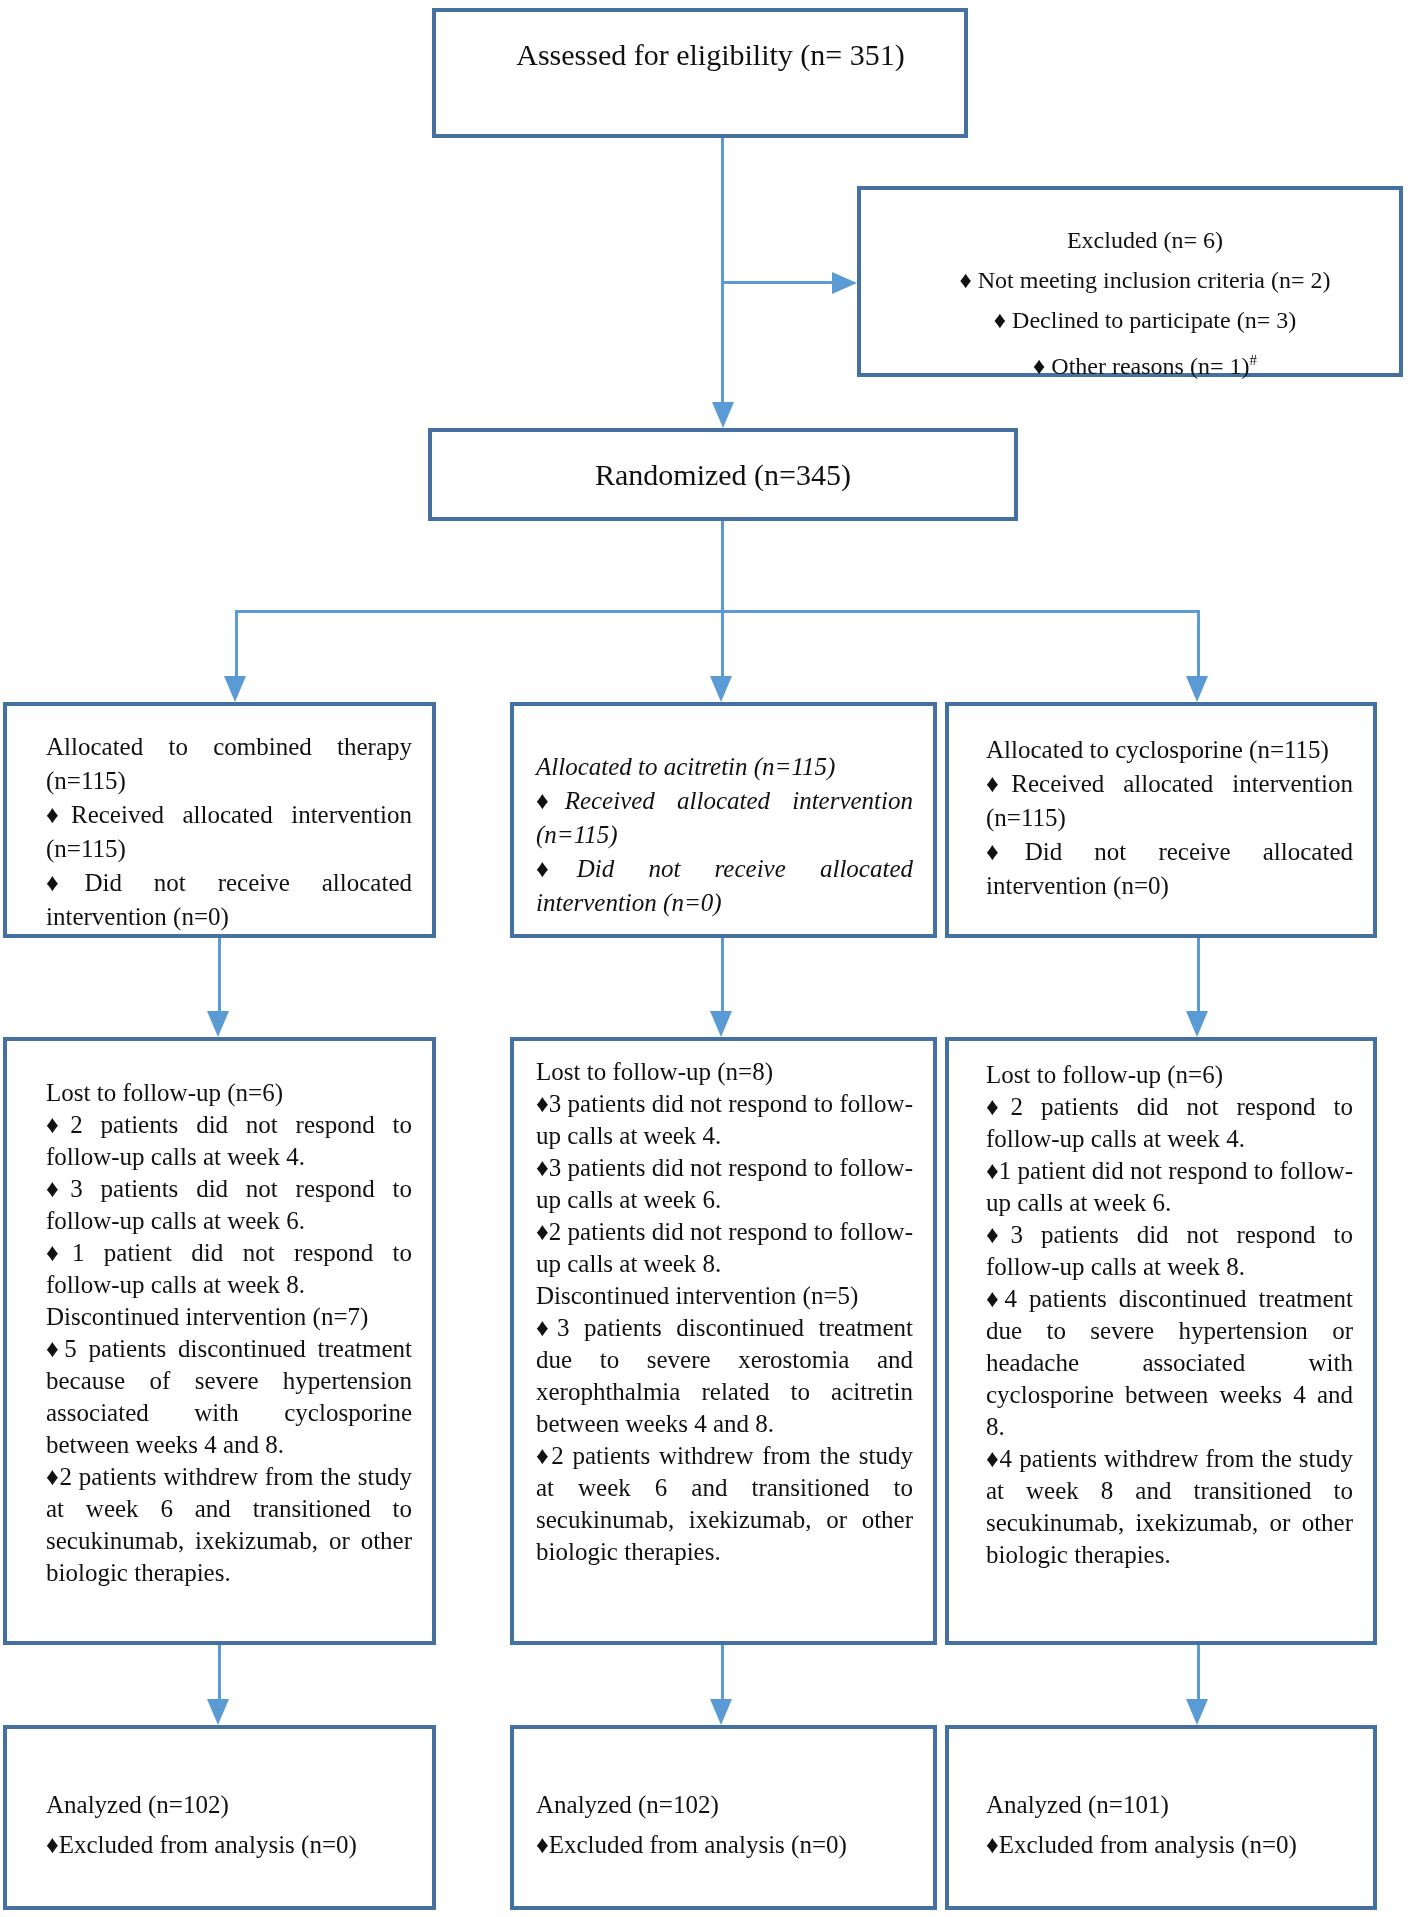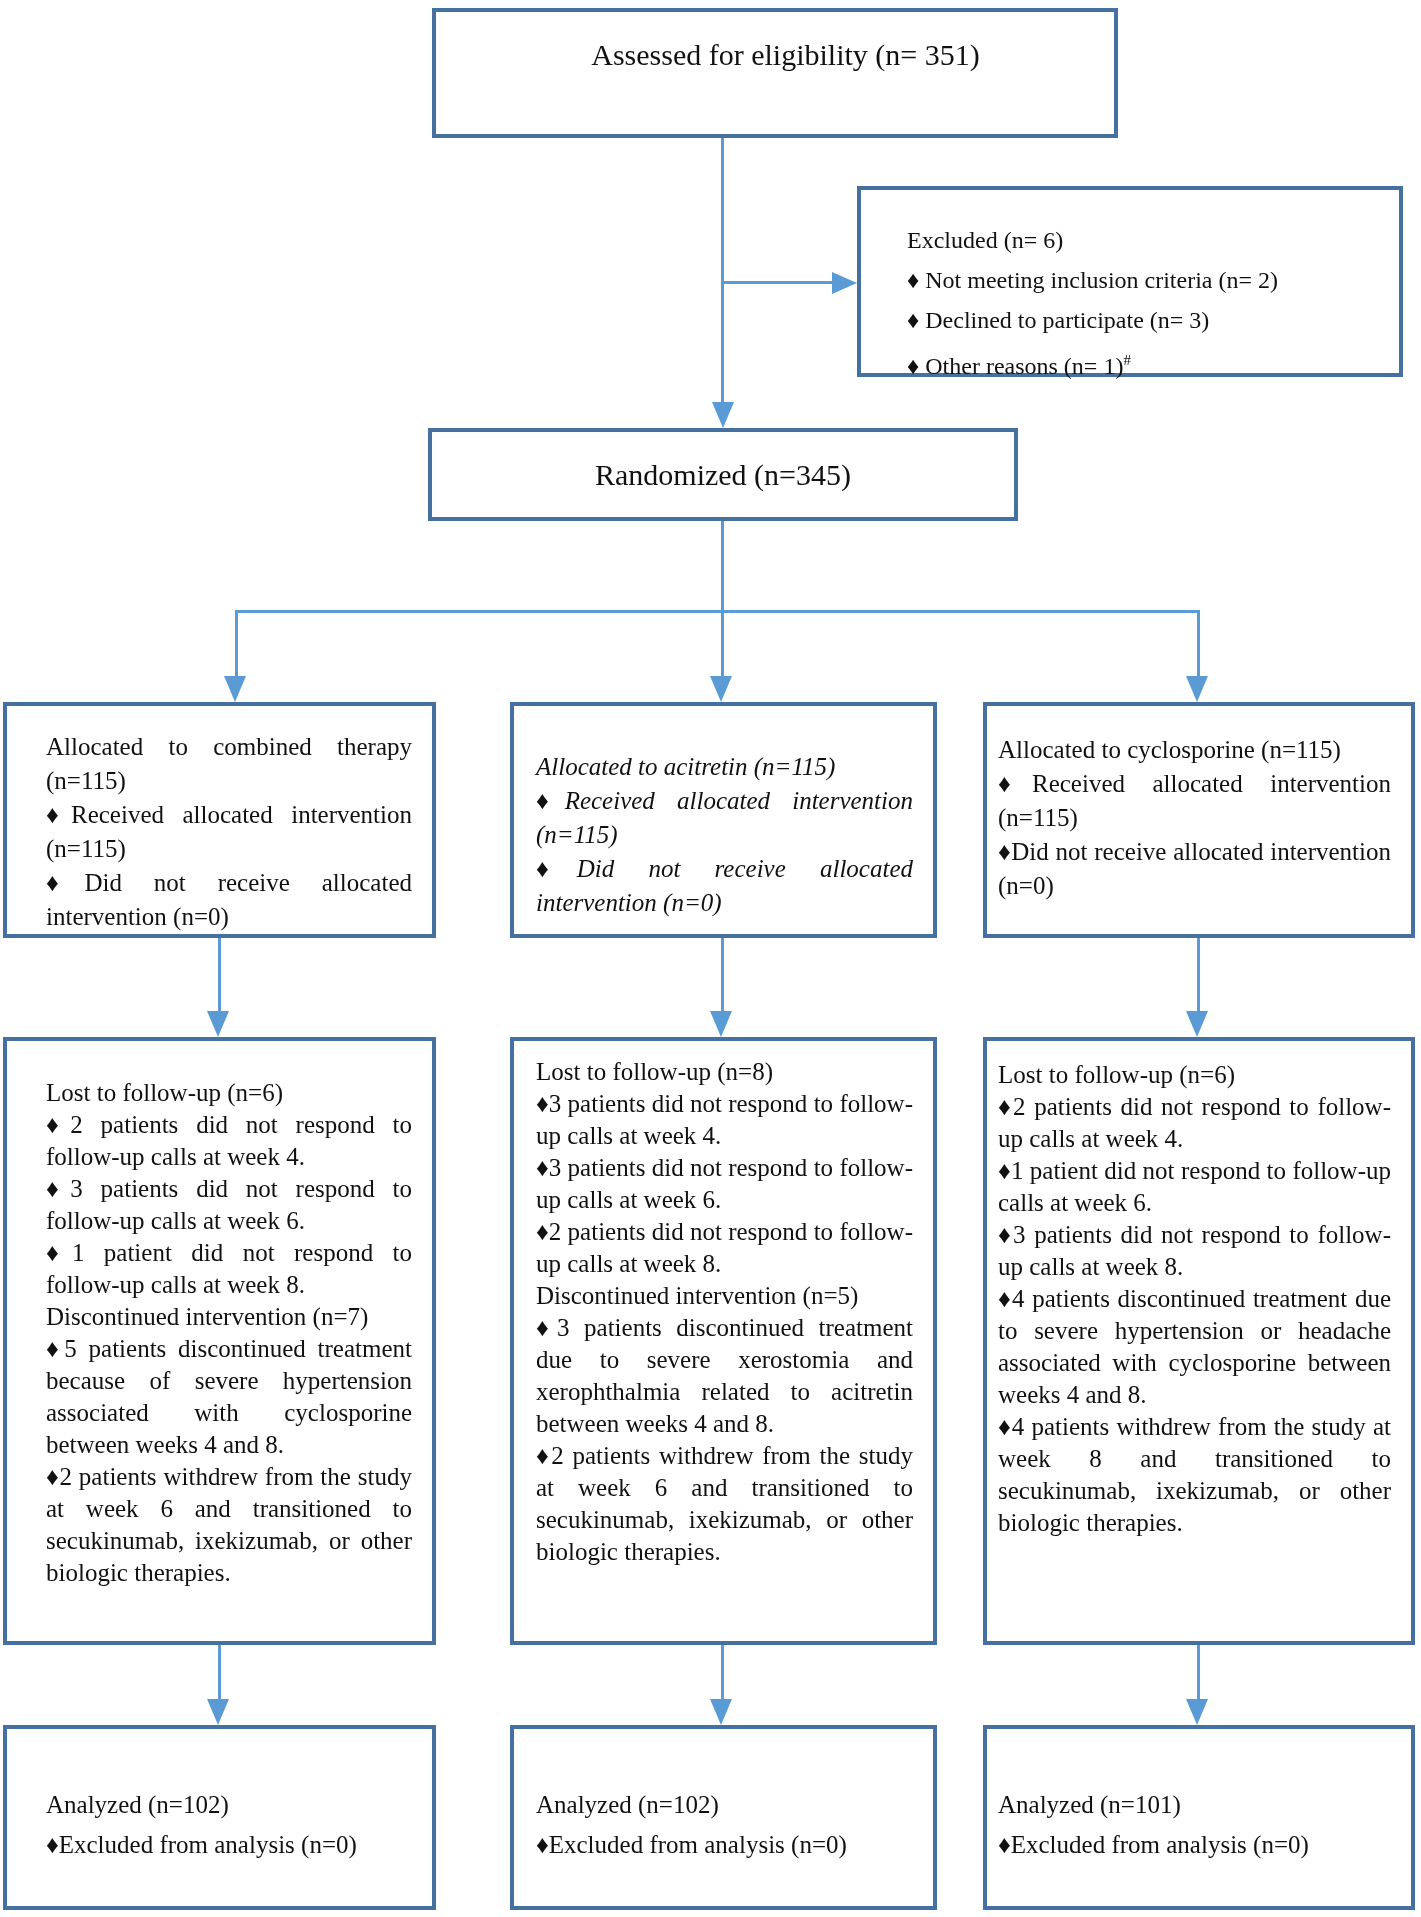--- a/index.html
+++ b/index.html
@@ -21,33 +21,34 @@
     position:absolute;
     box-sizing:border-box;
     border:4px solid var(--border);
     background:#ffffff;
   }
   .headline{
     font-size:30px;
     display:flex;
     justify-content:center;
   }
-  .assessed{left:432px;top:8px;width:686px;height:130px;padding-top:26px;padding-left:21px;}
+  .assessed{left:432px;top:8px;width:536px;height:130px;padding-top:26px;padding-left:21px;}
   .randomized{left:428px;top:428px;width:590px;height:93px;align-items:center;font-family:Liberation Serif, serif;}
   .excluded{
     left:857px;top:186px;width:546px;height:191px;
     font-size:24px;line-height:40px;
     padding:30px 16px 0 46px;
+    text-align:center;
   }
   .alloc{top:702px;height:236px;font-size:25px;line-height:34px;text-align:justify;}
   .fu{top:1037px;height:608px;font-size:25px;line-height:32px;text-align:justify;}
   .an{top:1725px;height:185px;font-size:25px;line-height:40px;}
   .col1{left:3px;width:433px;padding-left:39px;padding-right:20px;}
   .col2{left:510px;width:427px;padding-left:22px;padding-right:20px;}
-  .col3{left:983px;width:432px;padding-left:11px;padding-right:20px;}
+  .col3{left:945px;width:432px;padding-left:37px;padding-right:20px;}
   .alloc.col1{padding-top:24px;}
   .alloc.col2{padding-top:44px;font-style:italic;}
   .alloc.col3{padding-top:27px;}
   .fu.col1{padding-top:36px;}
   .fu.col2{padding-top:15px;}
   .fu.col3{padding-top:18px;}
   .an.col1,.an.col2,.an.col3{padding-top:56px;font-family:Liberation Serif, serif;}
   .vline{position:absolute;width:3px;background:var(--arrow);}
   .hline{position:absolute;height:3px;background:var(--arrow);}
   .ah-down{

